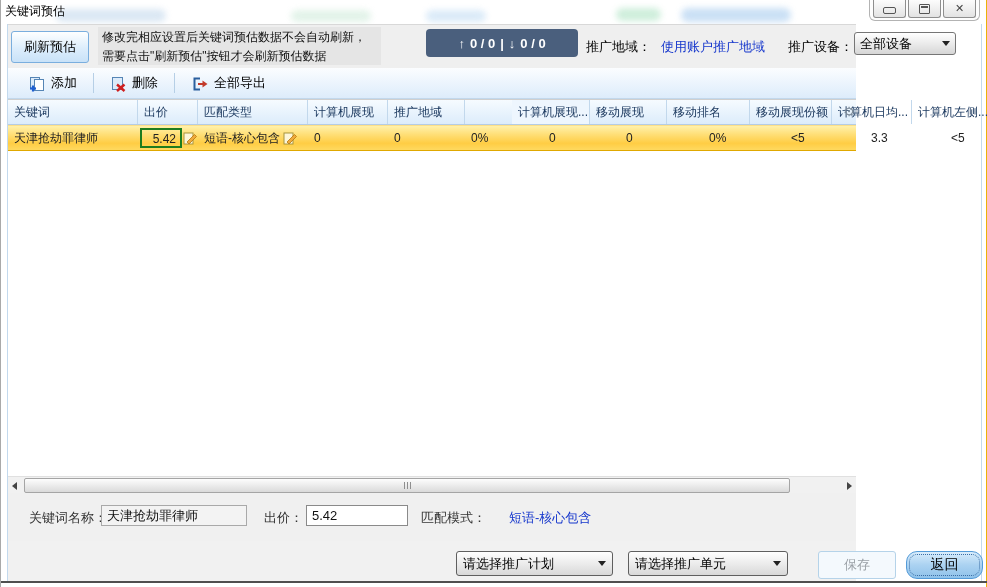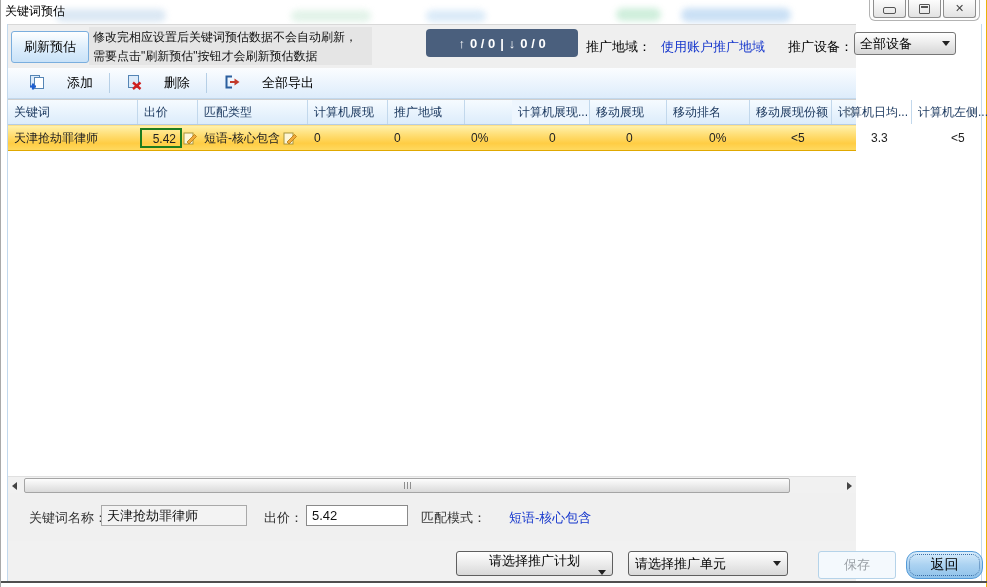--- a/index.html
+++ b/index.html
@@ -20,30 +20,30 @@
 
   
   .edge-line{top:24px;width:1px;height:558px;background:#c3d9ed;}
   .bottom-dark{left:0;top:581px;width:987px;height:2px;background:#4f4f4f;}
 
   .panel{left:7px;width:848px;}
 
   
   .top-panel{top:24px;height:44px;background:#efefef;border-top:1px solid #d8d8d8;}
   .refresh-btn{left:3px;top:6px;width:76px;height:30px;background:linear-gradient(#feffff,#dcedfc 55%,#c9e2f8);border:1px solid #7aaede;border-radius:3px;font-size:13px;color:#000;display:flex;align-items:center;justify-content:center;cursor:pointer;}
-  .note{left:81px;top:2px;width:283px;height:38px;background:#e5e5e5;font-size:12px;line-height:19px;color:#111;padding:1px 4px;box-sizing:border-box;white-space:nowrap;}
+  .note{left:90px;top:2px;width:283px;height:38px;background:#e5e5e5;font-size:12px;line-height:19px;color:#111;padding:1px 4px;box-sizing:border-box;white-space:nowrap;}
   .counter-btn{left:418px;top:4px;width:152px;height:28px;background:#4a5f7d;border-radius:4px;color:#fff;font-weight:bold;font-size:13px;display:flex;align-items:center;justify-content:center;gap:5px;cursor:pointer;}
   .plabel{font-size:13px;color:#000;white-space:nowrap;}
   .plink{font-size:13px;color:#1536cc;white-space:nowrap;cursor:pointer;}
   .device-select{left:846px;top:7px;width:102px;height:23px;background:linear-gradient(#ffffff,#e9e9e9 55%,#d6d6d6);border:1px solid #767676;border-radius:3px;display:flex;align-items:center;font-size:13px;color:#000;padding:0 5px;box-sizing:border-box;cursor:pointer;}
   .dd-arrow{margin-left:auto;width:0;height:0;border-left:4px solid transparent;border-right:4px solid transparent;border-top:5px solid #222;}
 
   
   .toolbar{top:68px;height:31px;background:linear-gradient(#fbfdff,#ddecfb);border-bottom:1px solid #c2d8ec;display:flex;align-items:center;padding-left:12px;box-sizing:border-box;}
-  .tool-btn{display:flex;align-items:flex-start;gap:21px;font-size:13px;color:#000;padding:3px 9px;cursor:pointer;border-radius:2px;}
+  .tool-btn{display:flex;align-items:flex-end;gap:5px;font-size:13px;color:#000;padding:3px 9px;cursor:pointer;border-radius:2px;}
   .tool-sep{width:1px;height:20px;background:#b6cfe6;margin:0 7px;}
 
   
   .grid-header{top:99px;height:26px;display:flex;background:linear-gradient(#f6fbff,#dcecfb);border-top:1px solid #cfcfcf;border-bottom:1px solid #b5cde4;box-sizing:border-box;}
   .gcell{border-right:1px solid #c2d8ec;padding-left:6px;line-height:24px;font-size:12px;color:#1d3a60;white-space:nowrap;overflow:hidden;box-sizing:border-box;flex:none;cursor:pointer;}
   .grid-header .hl{background:#eef6fe;margin-left:47px;}
   .c1{width:130px}.c2{width:60px}.c3{width:110px}.c4{width:80px}.c5{width:77px}.c6{width:78px}
   .c7{width:77px}.c8{width:83px}.c9{width:82px}.c10{width:80px}.c11{width:80px}.c12{flex:1;border-right:none;}
   .gear{position:absolute;right:1px;top:5px;font-size:13px;color:#7d8b99;cursor:pointer;line-height:1;}
   .grid-row{top:125px;height:26px;display:flex;background:linear-gradient(#fff1ab,#ffdf77 35%,#ffcd44 72%,#ffd95f);border-top:1px solid #fce08a;border-bottom:1px solid #e0a800;box-sizing:border-box;cursor:pointer;}
@@ -212,21 +212,21 @@
   <div class="abs panel fields">
     <span class="abs flabel" style="left:21px;top:16px;">关键词名称：</span>
     <input class="abs field-input ro" style="left: 93px; top: 12px; width: 146px;" readonly="" value="天津抢劫罪律师">
     <span class="abs flabel" style="left:256px;top:16px;">出价：</span>
     <input class="abs field-input ed" style="left: 298px; top: 12px; width: 102px;" value="5.42">
     <span class="abs flabel" style="left:413px;top:16px;">匹配模式：</span>
     <span class="abs plink" style="left:501px;top:16px;">短语-核心包含</span>
   </div>
 
   <div class="abs panel footer">
-    <div class="abs f-select" style="left:448px;width:157px;flex-direction:column;">
+    <div class="abs f-select" style="left:448px;width:157px;">
       <span>请选择推广计划</span>
       <span class="dd-arrow"></span>
     </div>
     <div class="abs f-select" style="left:620px;width:160px;">
       <span>请选择推广单元</span>
       <span class="dd-arrow"></span>
     </div>
     <div class="abs save-btn">保存</div>
     <div class="abs back-btn">返回</div>
   </div>

